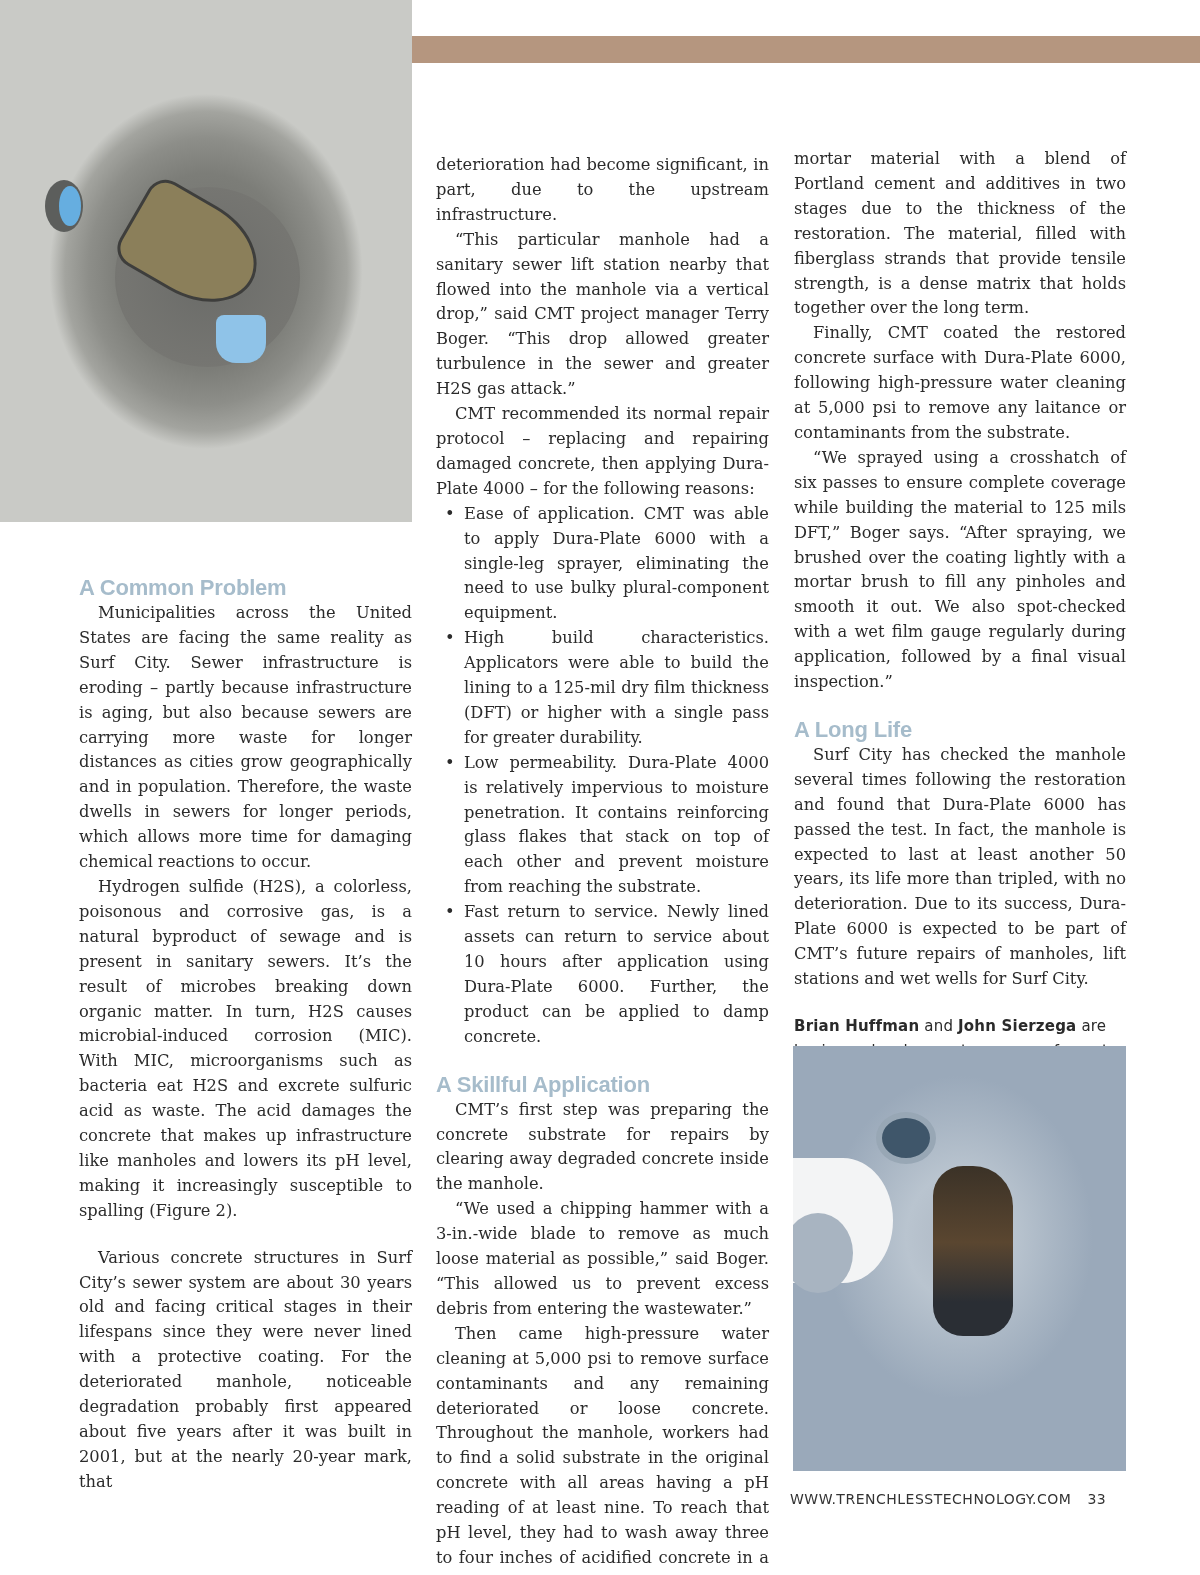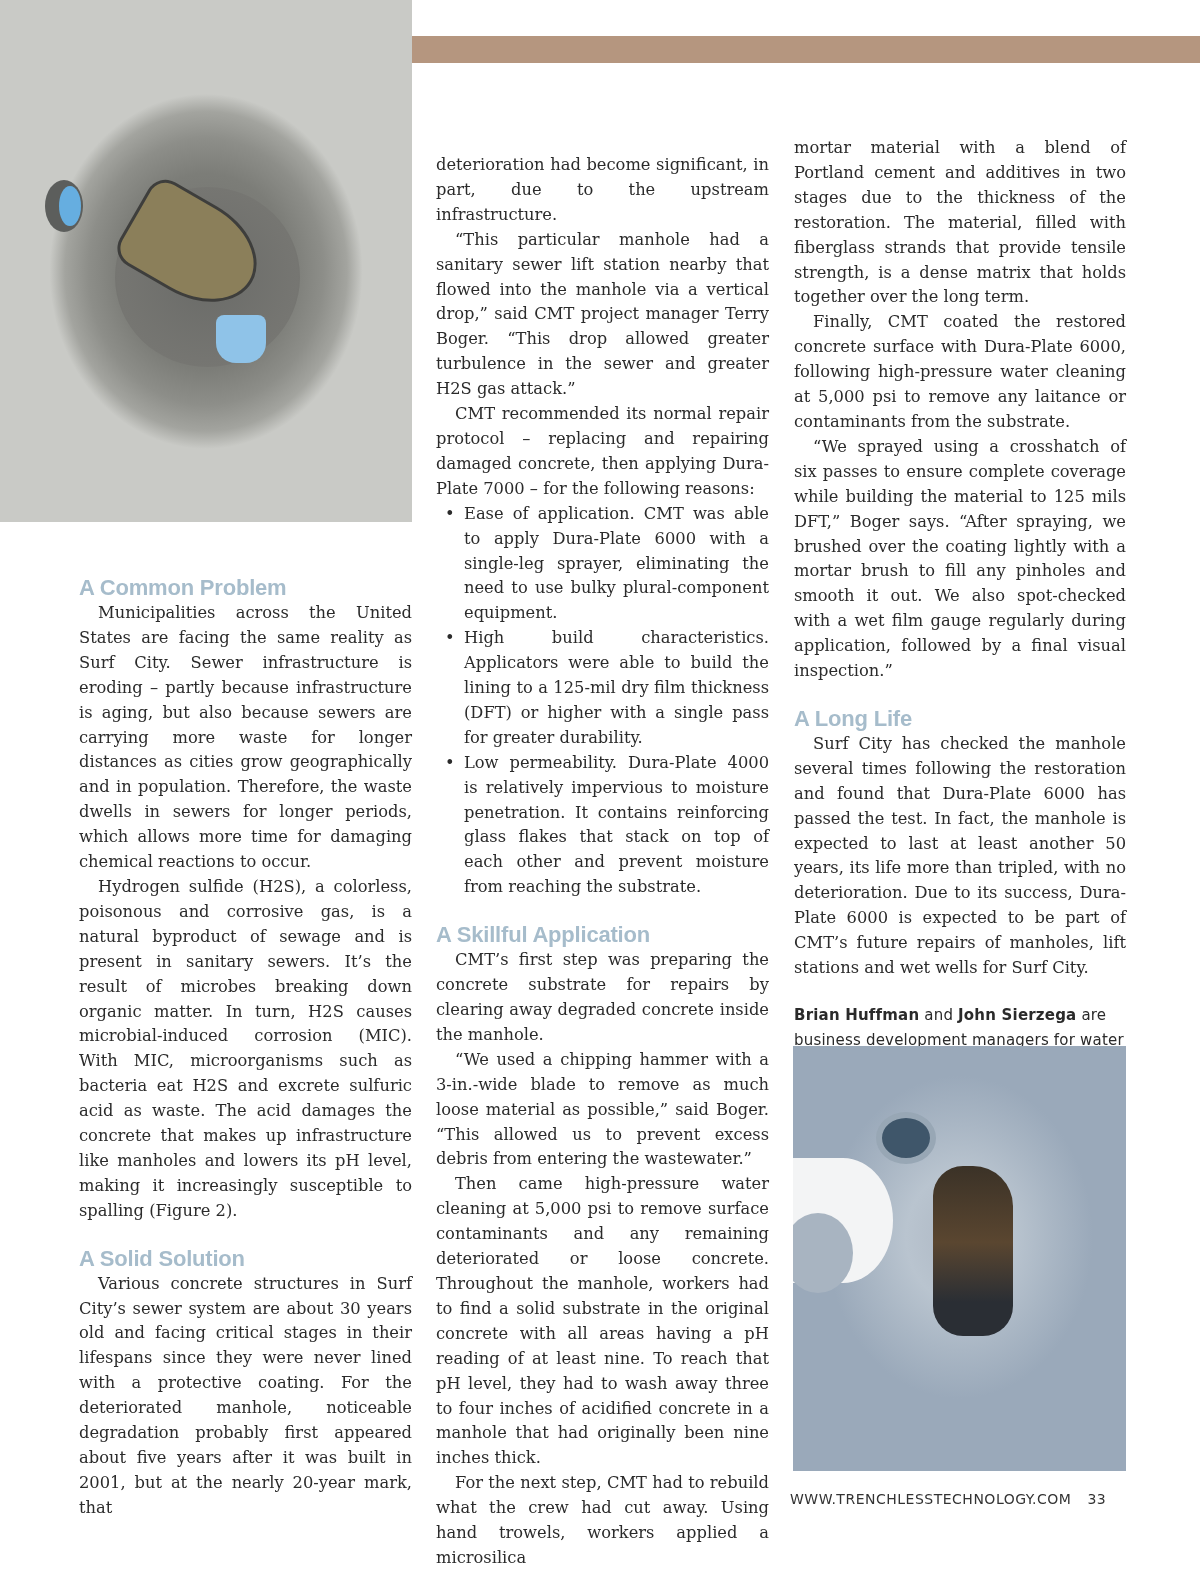--- a/index.html
+++ b/index.html
@@ -19,21 +19,21 @@
   .photo-bottom .crescent { position: absolute; left: 0; top: 112px; width: 100px; height: 125px; background: #f3f4f5; border-radius: 0 80% 80% 0; }
   .photo-bottom .crescent::after { content: ""; position: absolute; left: -10px; top: 55px; width: 70px; height: 80px; background: #a8b4c1; border-radius: 50%; }
   .photo-bottom .channel { position: absolute; left: 140px; top: 120px; width: 80px; height: 170px; background: linear-gradient(#3b3227, #5a4630 45%, #2a2e34 80%); border-radius: 30px 40px 30px 30px; }
 
   .col { position: absolute; font-size: 16.3px; line-height: 24.9px; text-align: justify; }
   .col p { margin: 0; text-indent: 19px; }
   .col p.noindent { text-indent: 0; margin-top: 48px; }
   .col h2 { font-family: "Liberation Sans", sans-serif; font-weight: bold; color: #a6bccb; font-size: 22px; line-height: 26px; margin: 0; letter-spacing: -0.2px; }
   .col1 { left: 79px; top: 553px; width: 333px; }
   .col2 { left: 436px; top: 105px; width: 333px; }
-  .col3 { left: 794px; top: 88px; width: 332px; }
+  .col3 { left: 794px; top: 99px; width: 332px; }
   .col ul { list-style: none; margin: 0; padding: 0 0 0 28px; }
   .col ul li { position: relative; }
   .col ul li::before { content: "•"; position: absolute; left: -19px; top: 0; }
   .gap { height: 22px; }
   .bio { font-family: "DejaVu Sans", sans-serif; font-size: 15px; line-height: 25px; text-align: left; letter-spacing: 0.2px; color: #2a2a2a; }
   .bio b { font-weight: bold; }
   .footer { position: absolute; top: 1491px; left: 790px; font-family: "DejaVu Sans", sans-serif; font-size: 14px; color: #333; letter-spacing: 0.5px; }
   .footer .page-num { margin-left: 16px; }
 </style>
 </head>
@@ -47,32 +47,32 @@
   <div class="channel"></div>
   <div class="sky"></div>
 </div>
 
 <div class="col col1">
   <div class="gap"></div>
   <h2>A Common Problem</h2>
   <p>Municipalities across the United States are facing the same reality as Surf City. Sewer infrastructure is eroding – partly because infrastructure is aging, but also because sewers are carrying more waste for longer distances as cities grow geographically and in population. Therefore, the waste dwells in sewers for longer periods, which allows more time for damaging chemical reactions to occur.</p>
   <p>Hydrogen sulfide (H2S), a colorless, poisonous and corrosive gas, is a natural byproduct of sewage and is present in sanitary sewers. It’s the result of microbes breaking down organic matter. In turn, H2S causes microbial-induced corrosion (MIC). With MIC, microorganisms such as bacteria eat H2S and excrete sulfuric acid as waste. The acid damages the concrete that makes up infrastructure like manholes and lowers its pH level, making it increasingly susceptible to spalling (Figure 2).</p>
   <div class="gap"></div>
-  <h2>A Solid Solution</h2>
   <p>Various concrete structures in Surf City’s sewer system are about 30 years old and facing critical stages in their lifespans since they were never lined with a protective coating. For the deteriorated manhole, noticeable degradation probably first appeared about five years after it was built in 2001, but at the nearly 20-year mark, that</p>
 </div>
 
 <div class="col col2">
   <p class="noindent">deterioration had become significant, in part, due to the upstream infrastructure.</p>
   <p>“This particular manhole had a sanitary sewer lift station nearby that flowed into the manhole via a vertical drop,” said CMT project manager Terry Boger. “This drop allowed greater turbulence in the sewer and greater H2S gas attack.”</p>
-  <p>CMT recommended its normal repair protocol – replacing and repairing damaged concrete, then applying Dura-Plate 7000 – for the following reasons:</p>
+  <p>CMT recommended its normal repair protocol – replacing and repairing damaged concrete, then applying Dura-Plate 4000 – for the following reasons:</p>
   <ul>
     <li>Ease of application. CMT was able to apply Dura-Plate 6000 with a single-leg sprayer, eliminating the need to use bulky plural-component equipment.</li>
     <li>High build characteristics. Applicators were able to build the lining to a 125-mil dry film thickness (DFT) or higher with a single pass for greater durability.</li>
     <li>Low permeability. Dura-Plate 4000 is relatively impervious to moisture penetration. It contains reinforcing glass flakes that stack on top of each other and prevent moisture from reaching the substrate.</li>
+    <li>Fast return to service. Newly lined assets can return to service about 10 hours after application using Dura-Plate 6000. Further, the product can be applied to damp concrete.</li>
   </ul>
   <div class="gap"></div>
   <h2>A Skillful Application</h2>
   <p>CMT’s first step was preparing the concrete substrate for repairs by clearing away degraded concrete inside the manhole.</p>
   <p>“We used a chipping hammer with a 3-in.-wide blade to remove as much loose material as possible,” said Boger. “This allowed us to prevent excess debris from entering the wastewater.”</p>
   <p>Then came high-pressure water cleaning at 5,000 psi to remove surface contaminants and any remaining deteriorated or loose concrete. Throughout the manhole, workers had to find a solid substrate in the original concrete with all areas having a pH reading of at least nine. To reach that pH level, they had to wash away three to four inches of acidified concrete in a manhole that had originally been nine inches thick.</p>
   <p>For the next step, CMT had to rebuild what the crew had cut away. Using hand trowels, workers applied a microsilica</p>
 </div>
 
 <div class="col col3">

